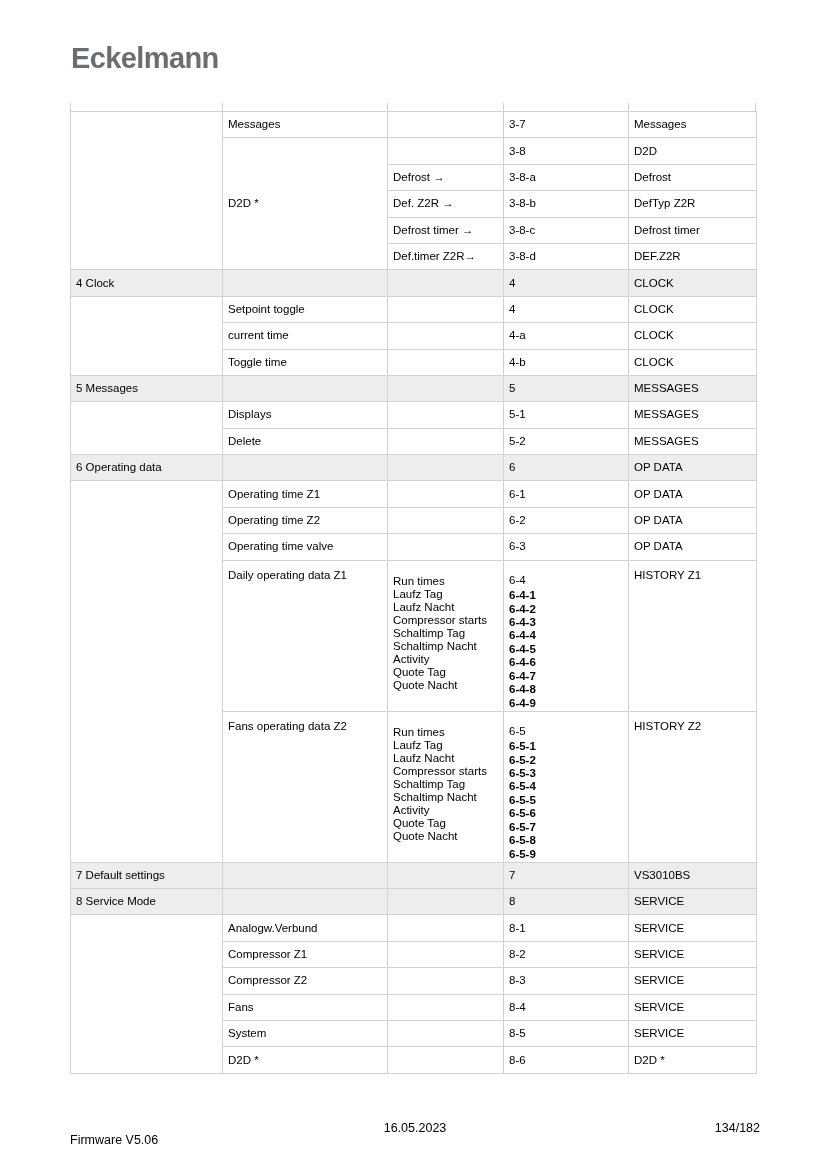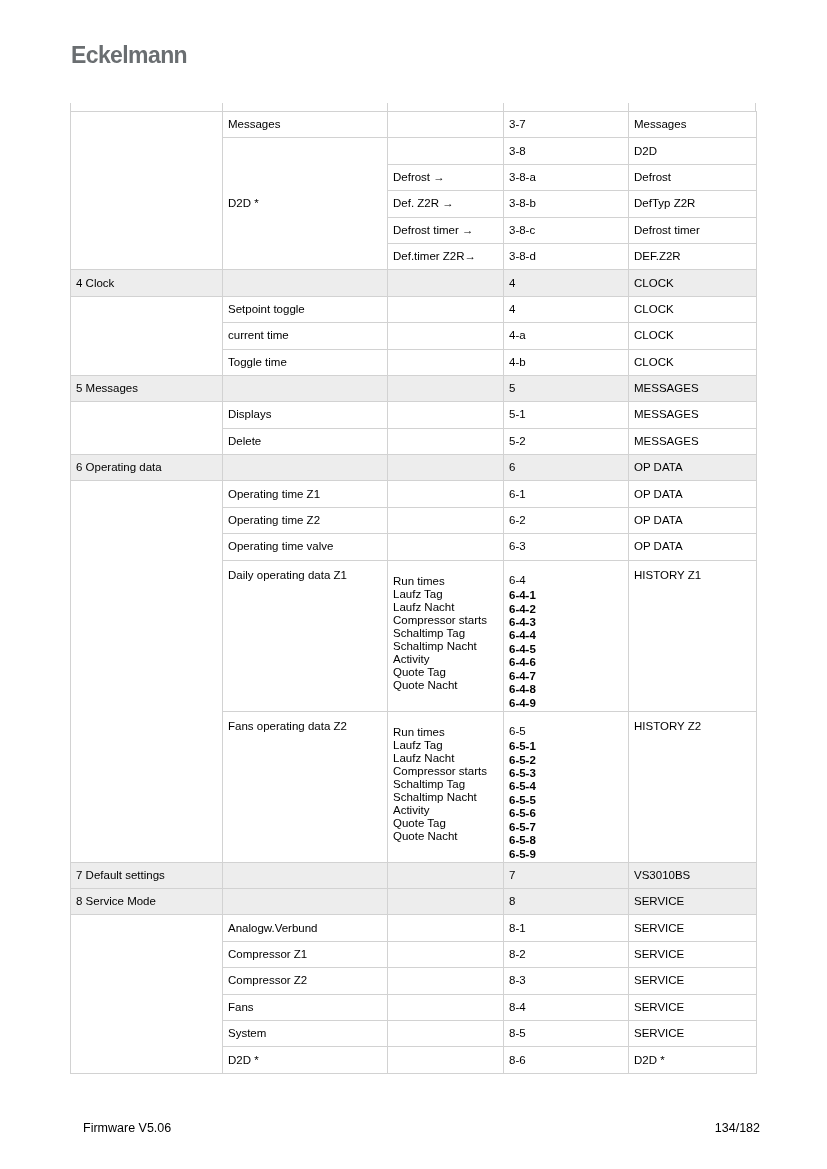--- a/index.html
+++ b/index.html
@@ -7,21 +7,21 @@
     width:827px; height:1169px; position:relative; overflow:hidden;
     font-family:"Liberation Sans","DejaVu Sans",sans-serif; color:#000;
   }
   :root {
     --section-bg:#ededed;
     --grid:#d2d2d2;
     --logo:#6a6e71;
   }
   .logo {
     position:absolute; left:71px; top:42px;
-    font-size:23px; font-weight:700; letter-spacing:-0.6px;
+    font-size:29px; font-weight:700; letter-spacing:-0.6px;
     color:var(--logo);
   }
   .stubs { position:absolute; left:70px; top:103px; width:686px; height:9px; }
   .stubs .vl { position:absolute; top:0; width:1px; height:9px; background:var(--grid); }
 
   table.menu {
     position:absolute; left:70px; top:111px; width:686px;
     border-collapse:collapse; table-layout:fixed;
   }
   table.menu td {
@@ -35,21 +35,21 @@
   tr.section td { background:var(--section-bg); font-weight:400; }
   tr.tall { height:151px; }
   tr.tall td { vertical-align:top; }
   tr.tall td.c2, tr.tall td.c5 { padding-top:8px; }
   tr.tall td.c4 { padding-top:13px; }
   tr.tall td.c3 { padding-top:14px; }
   .ll, .lh, .lr { white-space:pre-line; line-height:13.45px; }
   .lr { margin-top:2px;font-weight:bold; }
 
   .footer { position:absolute; left:70px; width:690px; top:1121px; height:16px; font-size:12.5px; }
-  .f-left  { position:absolute; left:0; top:0;margin-left:13px; }
+  .f-left  { position:absolute; left:0; top:12px; }
   .f-center{ position:absolute; left:0; top:0; width:100%; text-align:center; }
   .f-right { position:absolute; right:0; top:0; }
 </style>
 </head>
 <body>
 
 <div class="logo">Eckelmann</div>
 
 <div class="stubs">
     <div class="vl" style="left: 0px;"></div>
@@ -273,14 +273,15 @@
         <td class="c2">D2D *</td>
         <td class="c3"></td>
         <td class="c4">8-6</td>
         <td class="c5">D2D *</td>
       </tr>
     </tbody>
 </table>
 
 <div class="footer">
   <div class="f-left">Firmware V5.06</div>
+  <div class="f-center">16.05.2023</div>
   <div class="f-right">134/182</div>
 </div>
 
 </body></html>

